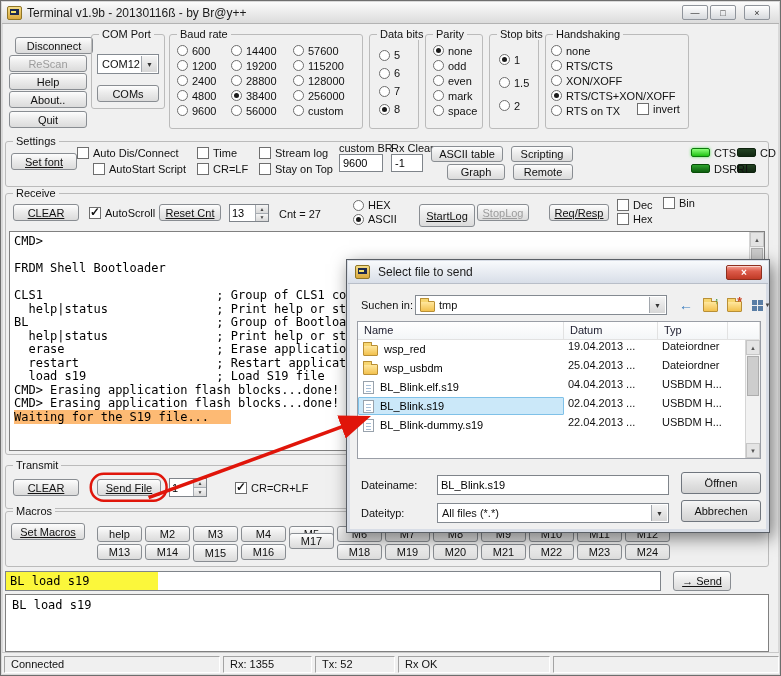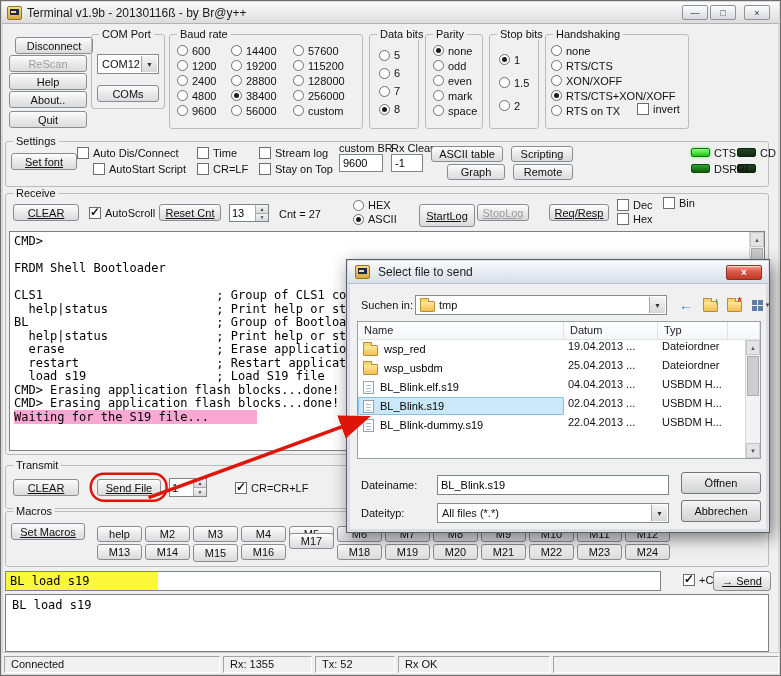--- a/index.html
+++ b/index.html
@@ -36,21 +36,21 @@
   .spin-btns { width:13px; display:flex; flex-direction:column; }
   .spin-b { flex:1; font-size:5px; display:flex; align-items:center; justify-content:center; background:linear-gradient(#F5F5F5,#D9D9D9); border-left:1px solid #A6ABB1; color:#444; }
   .spin-b + .spin-b { border-top:1px solid #A6ABB1; }
   .led { width:19px; height:9px; border-radius:2px; flex:none; }
   .led.on  { background:linear-gradient(#8CFF7A,#1FC214); border:1px solid #0B7A0B; box-shadow:0 0 3px #55E055; }
   .led.dim { background:linear-gradient(#2FA32F,#0E5E0E); border:1px solid #084D08; }
   .led.off { background:linear-gradient(#234223,#122812); border:1px solid #0E220E; }
   .term { position:absolute; background:#fff; border:1px solid #808080; overflow:hidden; }
   .term pre { margin:0; padding:3px 0 0 4px; font:12px/13.5px "DejaVu Sans Mono",monospace; white-space:pre; color:#000; }
   .term-hl { font:12px/13.5px "DejaVu Sans Mono",monospace; padding-left:4px; white-space:pre; }
-  .term-hl span { background:#f9a8d4; padding-right:48px; }
+  .term-hl span { background:#fdba74; padding-right:22px; }
   .vsb { position:absolute; width:15px; background:#F2F2F2; border-left:1px solid #D5D5D5; }
   .sb-b { position:absolute; left:0; right:0; height:15px; background:#E4E4E4; border:1px solid #C6C6C6; font-size:6px; color:#555; display:flex; align-items:center; justify-content:center; }
   .sb-top { top:0; } .sb-bottom { bottom:0; }
   .sb-thumb { position:absolute; left:1px; right:1px; background:#CDCDCD; border:1px solid #ADADAD; }
   .history { position:absolute; background:#fff; border:1px solid #808080; }
   .history pre { margin:0; padding:3px 0 0 6px; font:12px/14px "DejaVu Sans Mono",monospace; }
   .statusbar { position:absolute; left:1px; right:1px; bottom:1px; height:22px; background:#F0F0F0; border-top:1px solid #C9C9C9; }
   .sp { position:absolute; top:3px; height:17px; border:1px solid; border-color:#A3A3A3 #FFFFFF #FFFFFF #A3A3A3; padding:1px 6px; color:#111; white-space:nowrap; }
   .cmd-input { position:absolute; background:linear-gradient(90deg,#FBF73B 0,#FBF73B 152px,#fff 152px); border:1px solid #7F848A; font:12px "DejaVu Sans Mono",monospace; padding:0 4px; outline:none; }
   
@@ -428,21 +428,21 @@
   <div class="btn" style="left:480px;top:543px;width:45px;height:16px">M21</div>
   <div class="btn" style="left:528px;top:543px;width:45px;height:16px">M22</div>
   <div class="btn" style="left:576px;top:543px;width:45px;height:16px">M23</div>
   <div class="btn" style="left:624px;top:543px;width:45px;height:16px">M24</div>
 
   <input class="cmd-input" style="left: 4px; top: 570px; width: 656px; height: 20px;" value="BL load s19">
   <div class="row abs" style="left:682px;top:573px">
       <span class="cb on"></span>
       <span class="lbl">+CR</span>
     </div>
-  <div class="btn u" style="left:712px;top:570px;width:58px;height:20px">→ Send</div>
+  <div class="btn u" style="left:672px;top:570px;width:58px;height:20px">→ Send</div>
 
   <div class="history" style="left:4px;top:593px;width:764px;height:58px">
     <pre>BL load s19</pre>
   </div>
 
   <div class="statusbar">
     <div class="sp" style="left:2px;width:216px">Connected</div>
     <div class="sp" style="left:221px;width:89px">Rx: 1355</div>
     <div class="sp" style="left:313px;width:80px">Tx: 52</div>
     <div class="sp" style="left:396px;width:152px">Rx OK</div>

